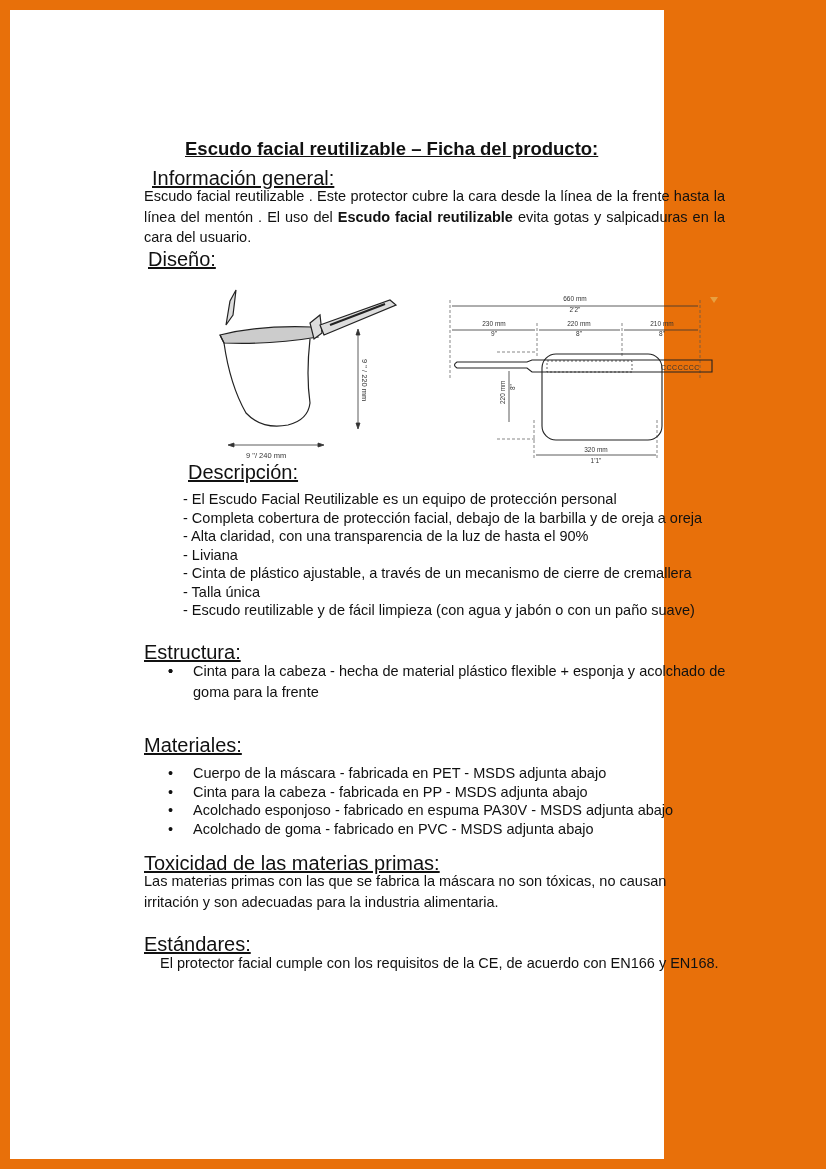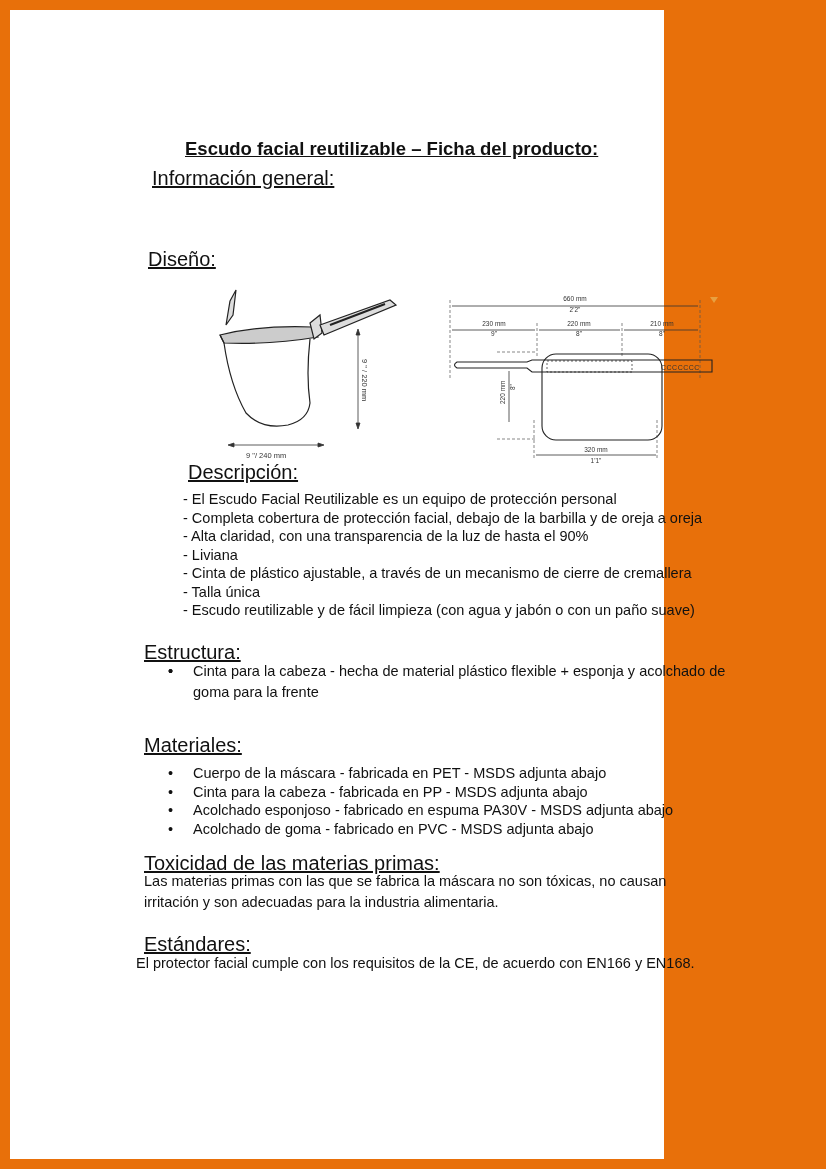--- a/index.html
+++ b/index.html
@@ -30,20 +30,21 @@
     svg text { font-family: "Liberation Sans", sans-serif; }
   </style>
 </head>
 <body style="background: rgb(232, 112, 10);">
 
 <div class="page">
 
   <div class="abs title">Escudo facial reutilizable – Ficha del producto:</div>
 
   <div class="abs heading" style="left:142px; top:157px;">Información general:</div>
+  <div class="abs para justify" style="left:134px; top:176px; width:581px;"><span>Escudo facial reutilizable . Este protector  cubre la cara desde la línea de la frente hasta la línea del mentón . El uso del </span><b>Escudo  facial  reutilizable</b><span>  evita gotas y salpicaduras en la cara del usuario.</span></div>
 
   <div class="abs heading" style="left:138px; top:238px;">Diseño:</div>
 
   <svg class="abs" style="left:190px; top:275px;" width="215" height="180" viewBox="0 0 215 180">
     <g fill="none" stroke="#222" stroke-width="1.2">
       <path d="M30 16 L36 5 L33 30 L26 40 Z" fill="#ddd"></path>
       <path d="M20 50 Q60 40 112 42 L118 52 Q70 60 24 58 Z" fill="#ccc"></path>
       <path d="M110 38 L120 30 L122 48 L114 54 Z" fill="#ddd"></path>
       <path d="M120 40 L190 15 L196 20 L124 50 Z" fill="#ddd"></path>
       <path d="M130 40 L185 19" stroke-width="2"></path>
@@ -124,15 +125,15 @@
     <li><span class="bullet">•</span><span>Cuerpo de la máscara - fabricada en PET - MSDS adjunta abajo</span></li>
     <li><span class="bullet">•</span><span>Cinta para la cabeza - fabricada en PP - MSDS adjunta abajo</span></li>
     <li><span class="bullet">•</span><span>Acolchado esponjoso - fabricado en espuma PA30V - MSDS adjunta abajo</span></li>
     <li><span class="bullet">•</span><span>Acolchado de goma - fabricado en PVC - MSDS adjunta abajo</span></li>
   </ul>
 
   <div class="abs heading" style="left:134px; top:842px;">Toxicidad de las materias primas:</div>
   <div class="abs para" style="left:134px; top:861px; width:570px;">Las materias primas con las que se fabrica la máscara no son tóxicas, no causan irritación y son adecuadas para la industria alimentaria.</div>
 
   <div class="abs heading" style="left:134px; top:923px;">Estándares:</div>
-  <div class="abs para" style="left:126px; top:943px; white-space:nowrap;">El protector facial cumple con los requisitos de la CE, de acuerdo con EN166 y EN168.</div>
+  <div class="abs para" style="left:150px; top:943px; white-space:nowrap;">El protector facial cumple con los requisitos de la CE, de acuerdo con EN166 y EN168.</div>
 
 </div>
 
 </body></html>

